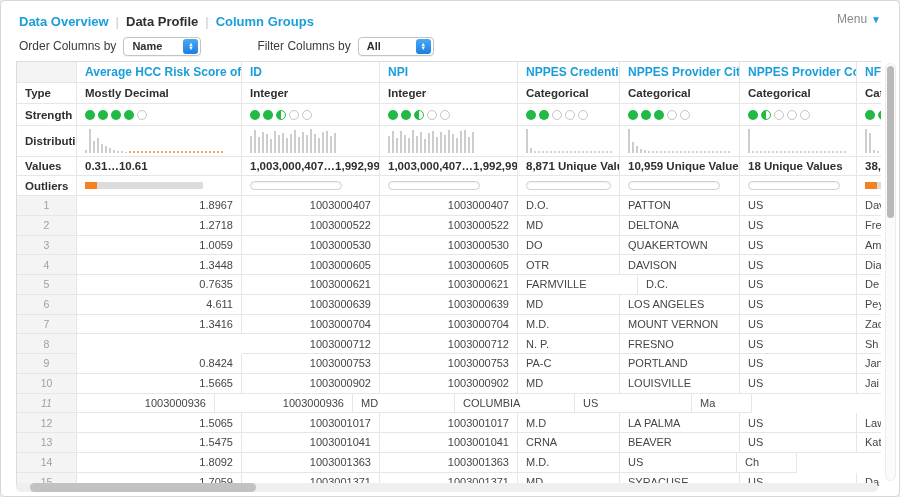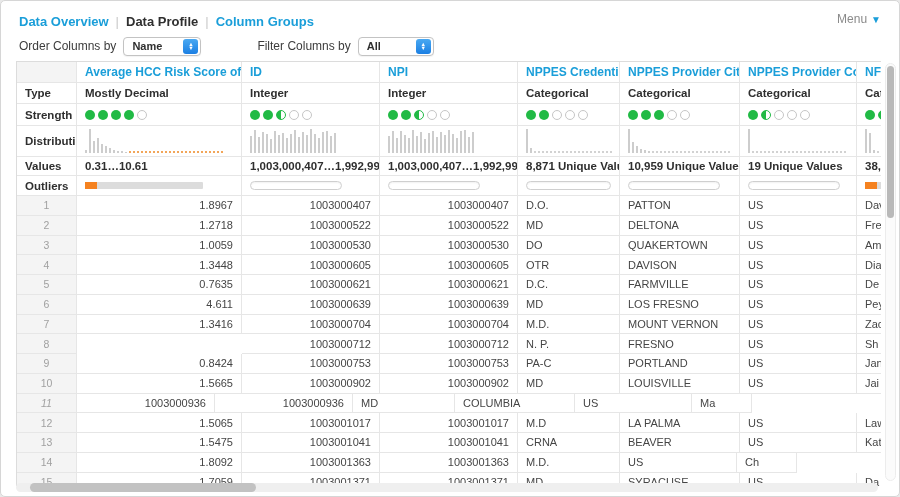--- a/index.html
+++ b/index.html
@@ -372,21 +372,21 @@
           </div>
         </div>
       </div>
       <div class="trow" style="height: 19px;">
         <div class="cell labelcell" style="width: 60px;">Values</div>
         <div class="cell valuescell" style="width: 165px;">0.31…10.61</div>
         <div class="cell valuescell" style="width: 138px;">1,003,000,407…1,992,999,825</div>
         <div class="cell valuescell" style="width: 138px;">1,003,000,407…1,992,999,825</div>
         <div class="cell valuescell" style="width: 102px;">8,871 Unique Values</div>
         <div class="cell valuescell" style="width: 120px;">10,959 Unique Values</div>
-        <div class="cell valuescell" style="width: 117px;">19 Unique Values</div>
+        <div class="cell valuescell" style="width: 117px;">18 Unique Values</div>
         <div class="cell valuescell" style="width: 60px;">38,</div>
       </div>
       <div class="trow" style="height: 20px;">
         <div class="cell labelcell" style="width: 60px;">Outliers</div>
         <div class="cell " style="width: 165px;">
           <div class="otrack">
             <div class="ofill" style="background: rgb(245, 130, 32);"></div>
           </div>
         </div>
         <div class="cell " style="width: 138px;">
@@ -448,32 +448,32 @@
         <div class="cell datacell " style="width: 102px;">OTR</div>
         <div class="cell datacell " style="width: 120px;">DAVISON</div>
         <div class="cell datacell " style="width: 117px;">US</div>
         <div class="cell datacell " style="width: 60px;">Dia</div>
       </div>
       <div class="trow" style="height: 19.75px;">
         <div class="cell numcell" style="width: 60px;">5</div>
         <div class="cell datacell right" style="width: 165px;">0.7635</div>
         <div class="cell datacell right" style="width: 138px;">1003000621</div>
         <div class="cell datacell right" style="width: 138px;">1003000621</div>
+        <div class="cell datacell " style="width: 120px;">FARMVILLE</div>
         <div class="cell datacell " style="width: 102px;">D.C.</div>
-        <div class="cell datacell " style="width: 120px;">FARMVILLE</div>
         <div class="cell datacell " style="width: 117px;">US</div>
         <div class="cell datacell " style="width: 60px;">De</div>
       </div>
       <div class="trow" style="height: 19.75px;">
         <div class="cell numcell" style="width: 60px;">6</div>
         <div class="cell datacell right" style="width: 165px;">4.611</div>
         <div class="cell datacell right" style="width: 138px;">1003000639</div>
         <div class="cell datacell right" style="width: 138px;">1003000639</div>
         <div class="cell datacell " style="width: 102px;">MD</div>
-        <div class="cell datacell " style="width: 120px;">LOS FRESNO</div>
+        <div class="cell datacell " style="width: 120px;">LOS ANGELES</div>
         <div class="cell datacell " style="width: 117px;">US</div>
         <div class="cell datacell " style="width: 60px;">Pey</div>
       </div>
       <div class="trow" style="height: 19.75px;">
         <div class="cell numcell" style="width: 60px;">7</div>
         <div class="cell datacell right" style="width: 165px;">1.3416</div>
         <div class="cell datacell right" style="width: 138px;">1003000704</div>
         <div class="cell datacell right" style="width: 138px;">1003000704</div>
         <div class="cell datacell " style="width: 102px;">M.D.</div>
         <div class="cell datacell " style="width: 120px;">MOUNT VERNON</div>

